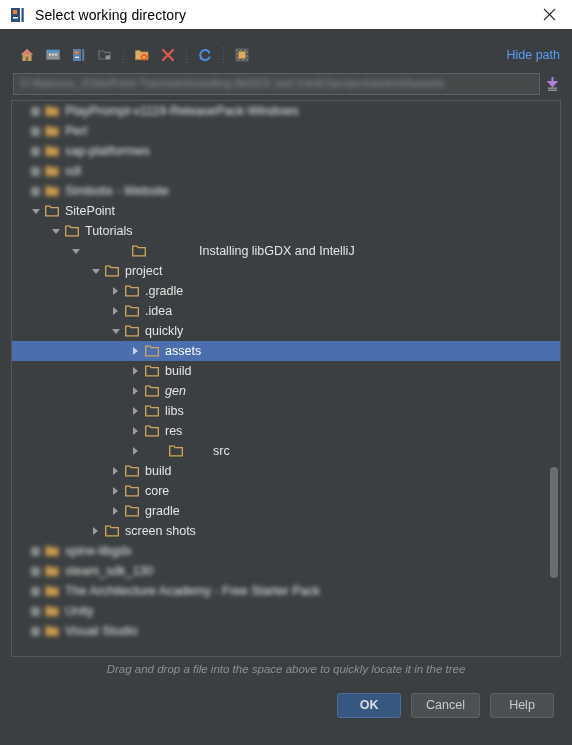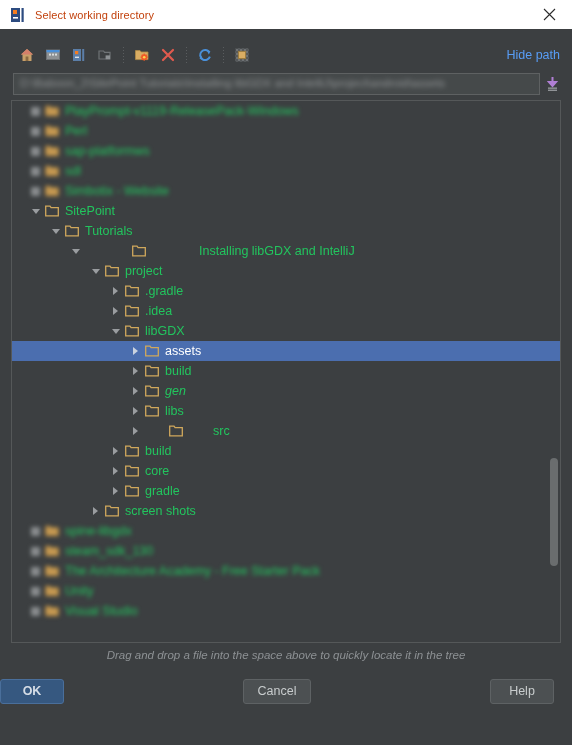--- a/index.html
+++ b/index.html
@@ -11,21 +11,21 @@
     -webkit-font-smoothing:antialiased;
   }
   .dialog{width:572px;height:745px;position:relative;background:#3c3f41;display:flex;flex-direction:column;}
 
   
   .titlebar{
     height:29px;background:#ffffff;display:flex;align-items:center;
     padding:0 0 0 10px;flex:0 0 auto;position:relative;
   }
   .title-icon{width:16px;height:16px;position:relative;flex:0 0 auto;margin-right:9px;}
-  .title-text{font-size:11px;color:#c2410c;letter-spacing:.1px;}
+  .title-text{font-size:14px;color:#000000;letter-spacing:.1px;}
   .close-btn{
     position:absolute;right:0;top:0;width:46px;height:29px;
     display:flex;align-items:center;justify-content:center;
   }
   .close-btn svg{display:block;}
 
   
   .toolbar{
     height:29px;flex:0 0 auto;display:flex;align-items:center;
     padding:0 0 0 14px;position:relative;background:#3c3f41;margin-top:11px;
@@ -60,21 +60,21 @@
   }
 
   
   .treewrap{
     flex:1 1 auto;margin:5px 11px 0 11px;border:1px solid #555859;
     background:#3c3f41;position:relative;overflow:hidden;
   }
   .tree{position:absolute;left:0;top:0;right:0;bottom:0;}
   .row{
     height:20px;display:flex;align-items:center;white-space:nowrap;
-    font-size:12.5px;color:#22c55e;position:relative;
+    font-size:12.5px;color:#e5e5e5;position:relative;
   }
   .row.selected{background:#4b6eaf;color:#ffffff;}
   .row.blurred{filter:blur(2.2px);}
   .arrow{
     width:11px;height:11px;flex:0 0 auto;margin-right:3px;
     display:flex;align-items:center;justify-content:center;
   }
   .tri{width:0;height:0;}
   .tri.right{border-left:5px solid #9a9da0;border-top:4px solid transparent;border-bottom:4px solid transparent;}
   .tri.down{border-top:5px solid #9a9da0;border-left:4px solid transparent;border-right:4px solid transparent;}
@@ -86,22 +86,22 @@
   .scrollbar{
     position:absolute;right:2px;width:8px;border-radius:4px;background:#6a6d6e;
   }
 
   
   .hint{
     flex:0 0 auto;text-align:center;font-size:11.5px;color:#8d9194;
     padding:6px 0 0 0;height:20px;font-style:italic;
   }
   .buttonbar{
-    flex:0 0 auto;display:flex;justify-content:space-between;align-items:center;
-    padding:0 18px 32px 0;gap:10px;height:44px;
+    flex:0 0 auto;display:flex;justify-content:flex-end;align-items:center;
+    padding:0 18px 18px 0;gap:10px;height:44px;
   }
   .btn{
     min-width:64px;height:25px;padding:0 14px;border-radius:3px;
     font-size:12.5px;color:#c8cccd;background:#4c5052;border:1px solid #5e6264;
     display:flex;align-items:center;justify-content:center;box-sizing:border-box;
     cursor:pointer;
   }
   .btn.primary{background:#365880;border:1px solid #4a6f9b;color:#d6dde6;font-weight:bold;}
 </style>
 </head>
@@ -346,21 +346,21 @@
         </div>
         <div class="row" style="padding-left: 98px;">
           <span class="arrow">
             <span class="tri down"></span>
           </span>
           <span class="ficon">
             <svg width="14" height="12" viewBox="0 0 14 12">
               <path d="M0.7 1.2 L5 1.2 L6.1 2.7 L13.3 2.7 L13.3 10.8 L0.7 10.8 Z" fill="none" stroke="#d0a85c" stroke-width="1.3"></path>
             </svg>
           </span>
-          <span class="label">libGDX</span>
+          <span class="label">quickly</span>
         </div>
         <div class="row selected" style="padding-left: 118px;">
           <span class="arrow">
             <span class="tri right"></span>
           </span>
           <span class="ficon">
             <svg width="14" height="12" viewBox="0 0 14 12">
               <path d="M0.7 1.2 L5 1.2 L6.1 2.7 L13.3 2.7 L13.3 10.8 L0.7 10.8 Z" fill="none" stroke="#d0a85c" stroke-width="1.3"></path>
             </svg>
           </span>
@@ -391,20 +391,31 @@
         <div class="row" style="padding-left: 118px;">
           <span class="arrow">
             <span class="tri right"></span>
           </span>
           <span class="ficon">
             <svg width="14" height="12" viewBox="0 0 14 12">
               <path d="M0.7 1.2 L5 1.2 L6.1 2.7 L13.3 2.7 L13.3 10.8 L0.7 10.8 Z" fill="none" stroke="#d0a85c" stroke-width="1.3"></path>
             </svg>
           </span>
           <span class="label">libs</span>
+        </div>
+        <div class="row" style="padding-left: 118px;">
+          <span class="arrow">
+            <span class="tri right"></span>
+          </span>
+          <span class="ficon">
+            <svg width="14" height="12" viewBox="0 0 14 12">
+              <path d="M0.7 1.2 L5 1.2 L6.1 2.7 L13.3 2.7 L13.3 10.8 L0.7 10.8 Z" fill="none" stroke="#d0a85c" stroke-width="1.3"></path>
+            </svg>
+          </span>
+          <span class="label">res</span>
         </div>
         <div class="row" style="padding-left: 118px; gap: 24px;">
           <span class="arrow">
             <span class="tri right"></span>
           </span>
           <span class="ficon">
             <svg width="14" height="12" viewBox="0 0 14 12">
               <path d="M0.7 1.2 L5 1.2 L6.1 2.7 L13.3 2.7 L13.3 10.8 L0.7 10.8 Z" fill="none" stroke="#d0a85c" stroke-width="1.3"></path>
             </svg>
           </span>

